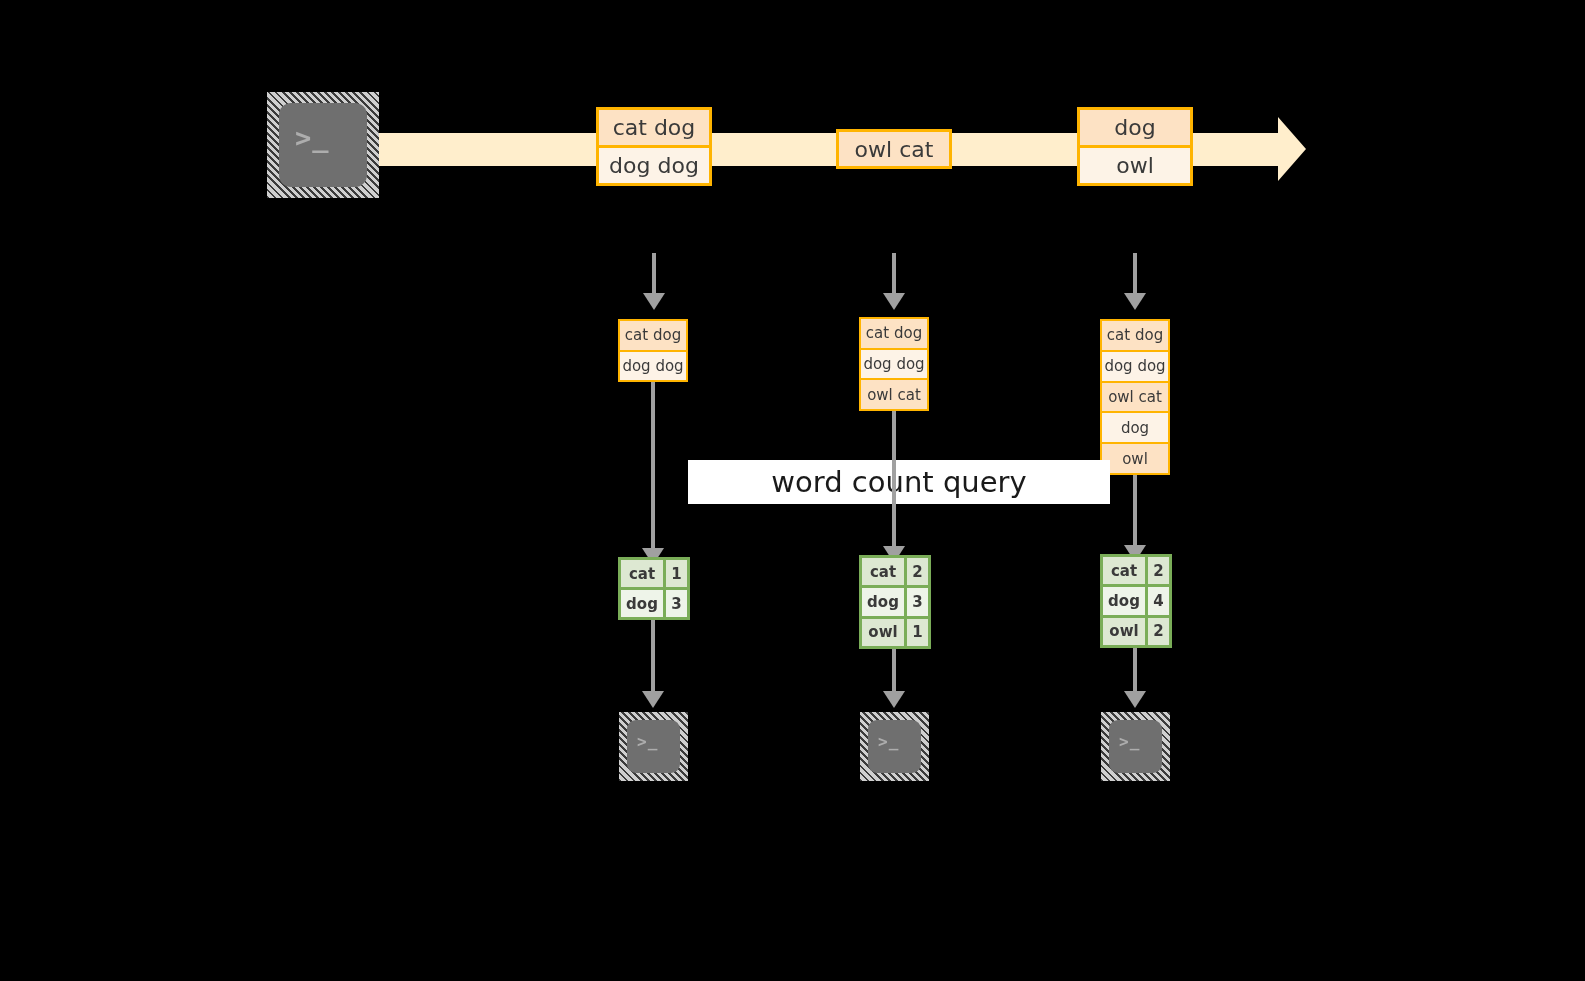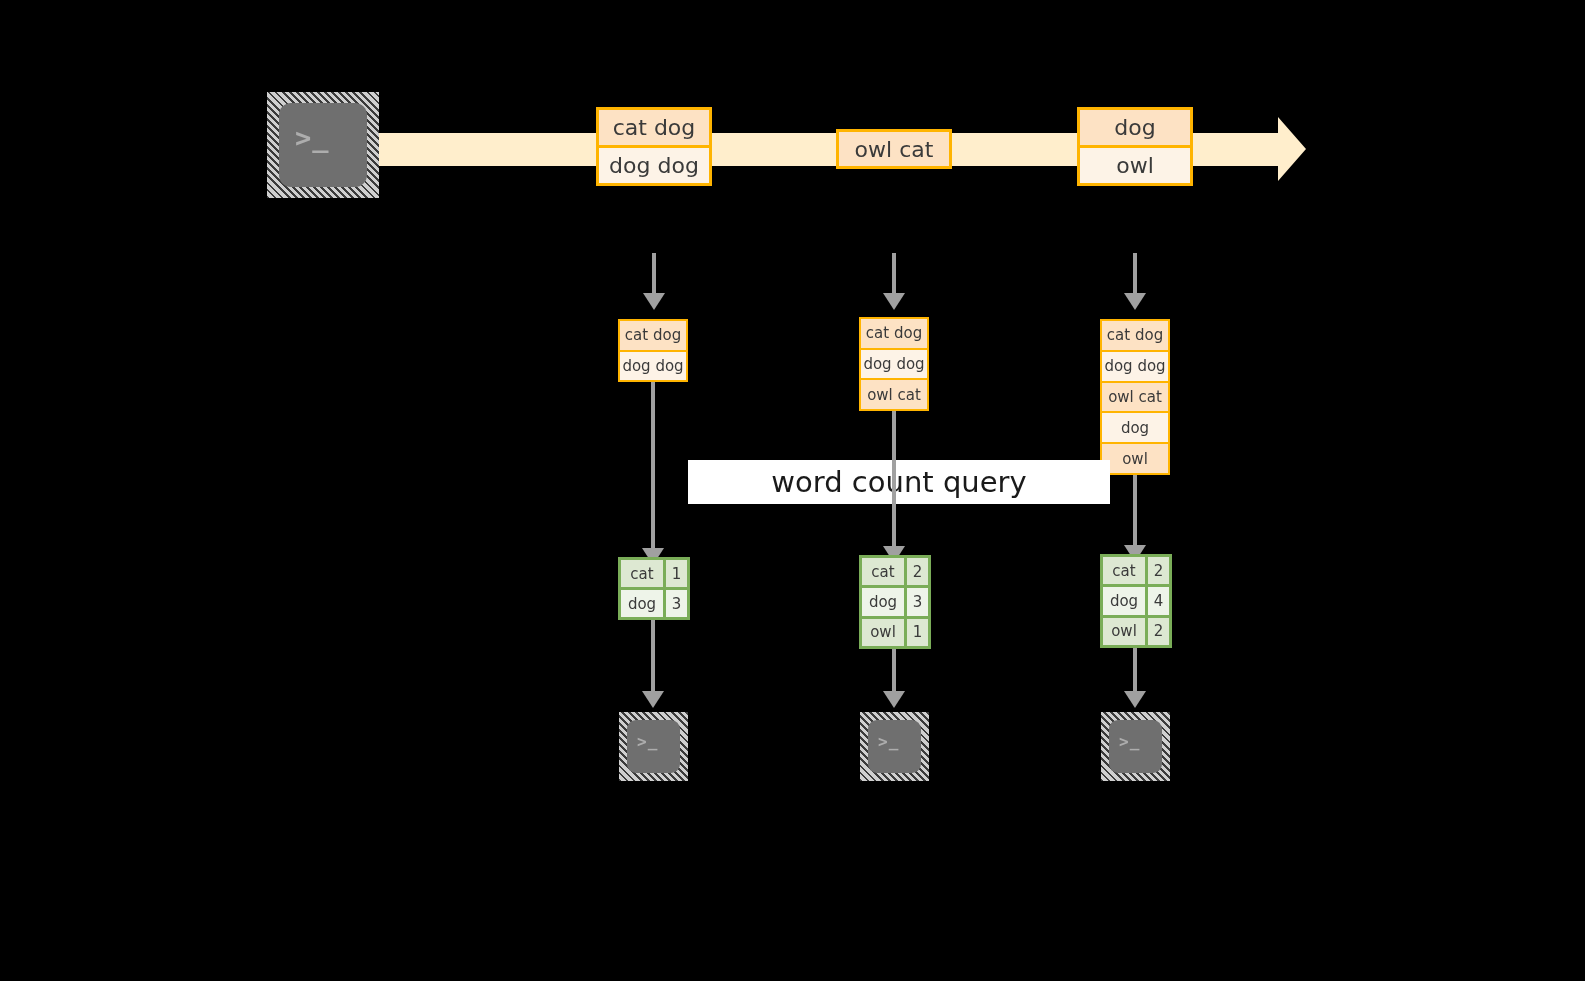--- a/index.html
+++ b/index.html
@@ -107,20 +107,21 @@
     position: absolute;
     box-sizing: border-box;
     border: 3px solid #7aad58;
     display: flex;
     flex-direction: column;
   }
   .restable .rrow {
     box-sizing: border-box;
     flex: 1 1 auto;
     display: flex;
+    font-weight: bold;
   }
   .restable .rrow + .rrow { border-top: 3px solid #7aad58; }
   .restable .cell-word,
   .restable .cell-count {
     box-sizing: border-box;
     display: flex;
     align-items: center;
     justify-content: center;
     color: #3a3a3a;
     font-size: 15px;

